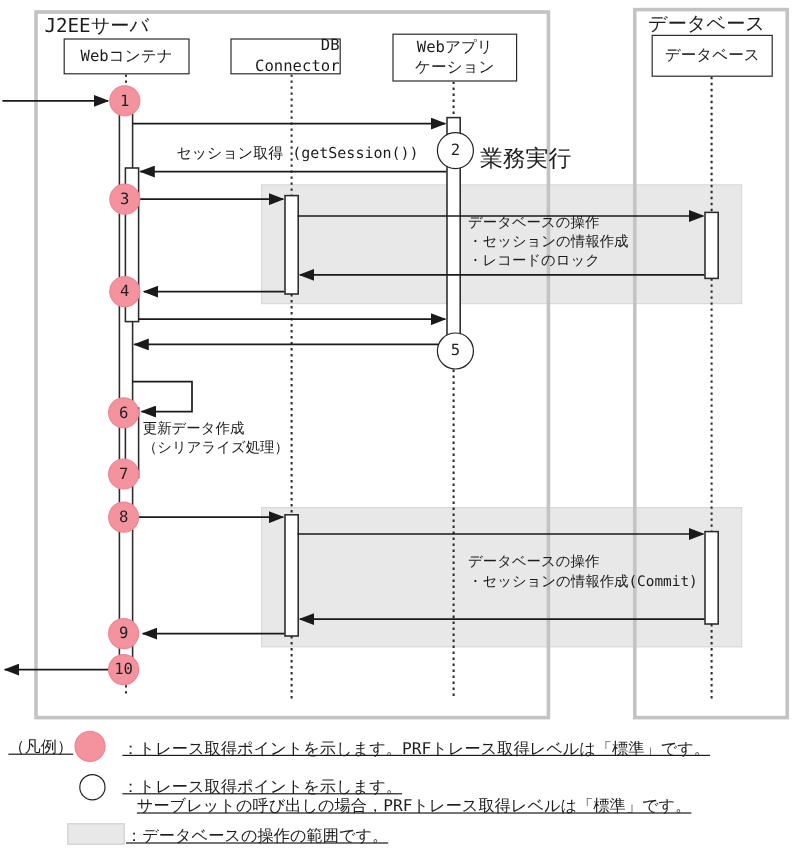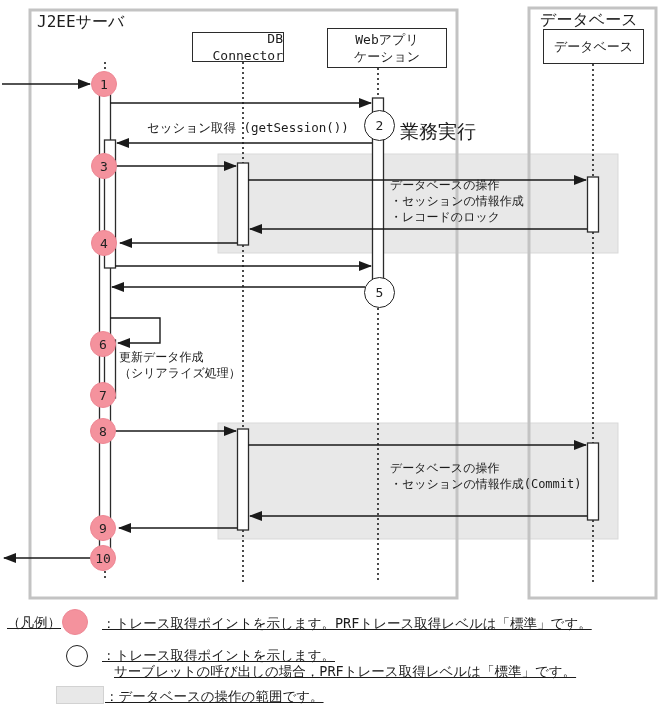--- a/index.html
+++ b/index.html
@@ -94,24 +94,27 @@
       <line x1="248" y1="445" x2="586" y2="445" marker-end="url(#ah)"></line>
       <line x1="587" y1="516" x2="250" y2="516" marker-end="url(#ah)"></line>
       <line x1="237" y1="528" x2="119" y2="528" marker-end="url(#ah)"></line>
       <line x1="99" y1="558" x2="4" y2="558" marker-end="url(#ah)"></line>
     </g>
   </svg>
 
   <div class="abs framelabel" style="left:37px;top:12px;">J2EEサーバ</div>
   <div class="abs framelabel" style="left:540px;top:10px;">データベース</div>
 
+  <div class="headbox" style="left:53px;top:32px;width:105px;height:30px;">
+    <span>Webコンテナ</span>
+  </div>
   <div class="headbox" style="left:192px;top:32px;width:92px;height:30px;text-align:right;">
     <span>DB Connector</span>
   </div>
-  <div class="headbox" style="left:327px;top:28px;width:120px;height:40px;text-align:center;">
+  <div class="headbox" style="left:327px;top:28px;width:104px;height:40px;text-align:center;">
     <span>Webアプリ</span>
     <span>ケーション</span>
   </div>
   <div class="headbox" style="left:543px;top:29px;width:101px;height:35px;">
     <span>データベース</span>
   </div>
 
   <div class="tp" style="left:91px;top:71px;">
       <span>1</span>
     </div>

